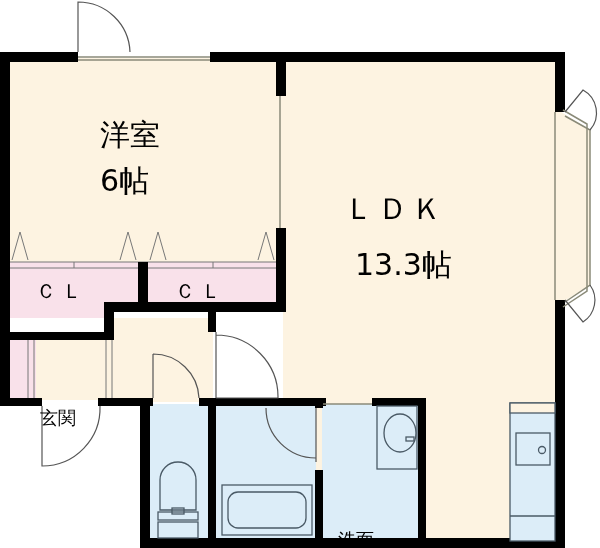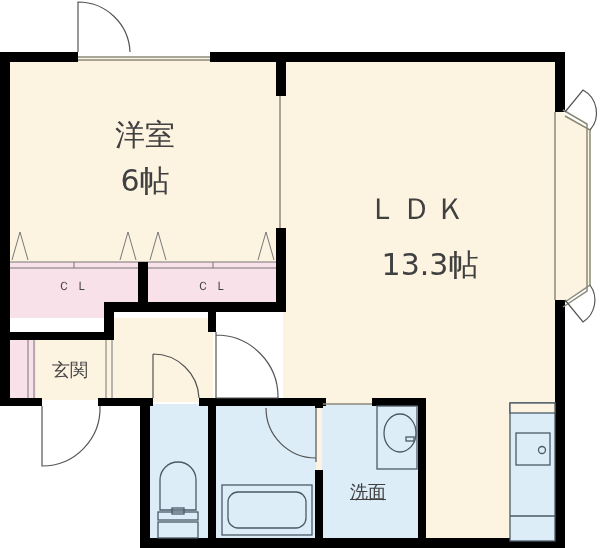--- a/index.html
+++ b/index.html
@@ -1,21 +1,21 @@
 <!DOCTYPE html>
 <html><head>
 <meta charset="utf-8">
 <style>
   html, body { margin:0; padding:0; background:#ffffff; }
   body { width:600px; height:548px; position:relative; overflow:hidden; font-family:"DejaVu Sans", sans-serif; }
   svg { position:absolute; left:0; top:0; }
-  .lbl { position:absolute; color:#404040; text-align:center; white-space:nowrap; font-family:"DejaVu Sans", sans-serif; line-height:1.15; }
+  .lbl { position:absolute; color:#000000; white-space:nowrap; font-family:"DejaVu Sans", sans-serif; line-height:1.15; }
   .big { font-size:30px; }
-  .mid { font-size:12px; letter-spacing:6px; }
-  .sm  { font-size:18px; }
+  .mid { font-size:20px; letter-spacing:6px; }
+  .sm  { font-size:18px;margin-top:48px; }
 </style>
 </head>
 <body>
 
 <svg width="600" height="548" viewBox="0 0 600 548" xmlns="http://www.w3.org/2000/svg">
 
   <g>
     <rect x="8" y="58" width="275" height="210" fill="#fdf3e1"></rect>
     <rect x="283" y="58" width="275" height="484" fill="#fdf3e1"></rect>
     <polygon points="558,110 590,130 590,285 558,305" fill="#fdf3e1"></polygon>

